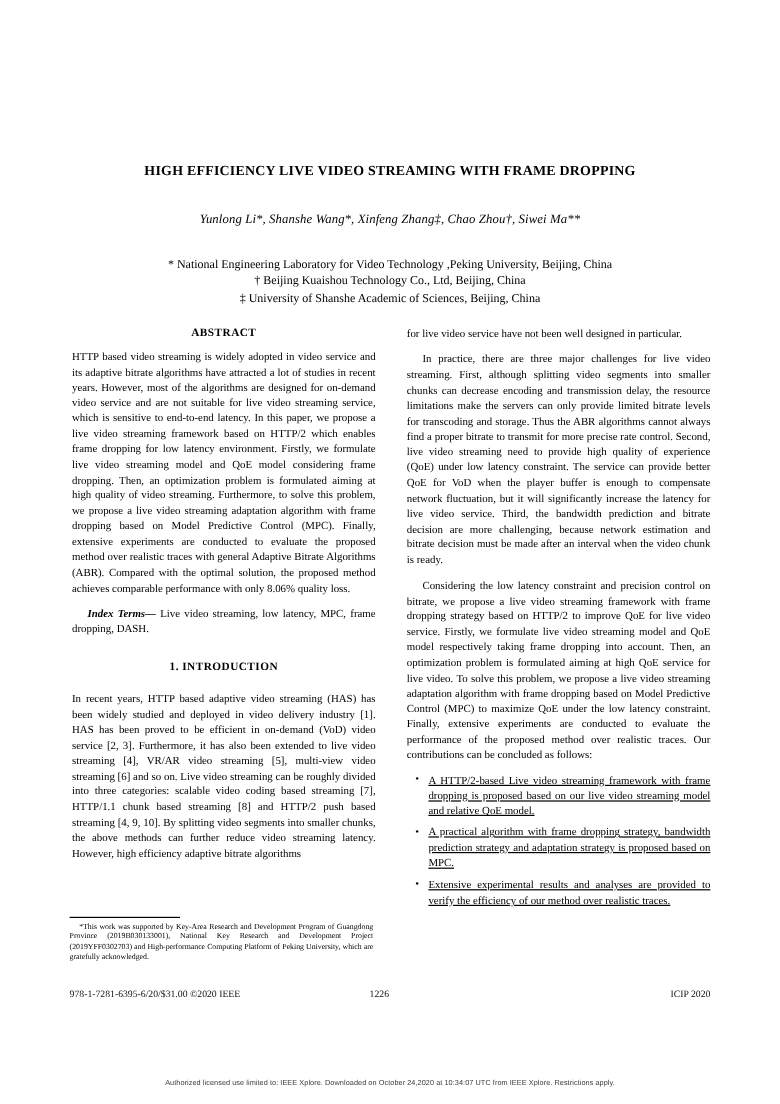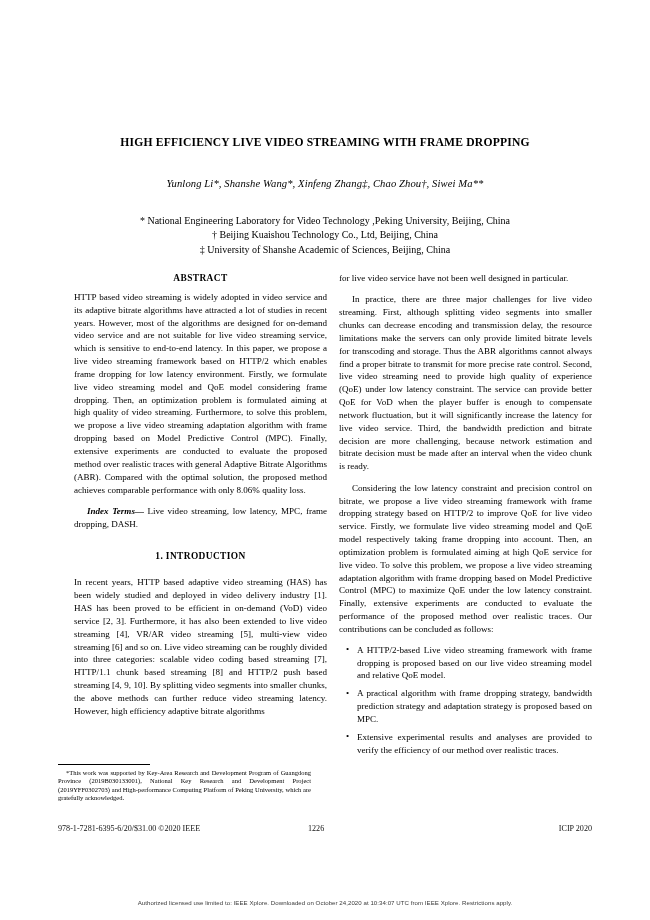--- a/index.html
+++ b/index.html
@@ -66,21 +66,21 @@
   .col {
     position: absolute;
     top: 0;
     width: 253px;
     font-size: 9.05px;
     line-height: 12.85px;
     text-align: justify;
     text-justify: inter-word;
     hyphens: none;
   }
-  .col.left  { left: 16px; }
+  .col.left  { left: 2px; }
   .col.right { left: 281px; }
 
   .sec-head {
     text-align: center;
     font-weight: bold;
     font-size: 9.4px;
     letter-spacing: 0.4px;
     margin: 0 0 6px 0;
   }
   .sec-head.numbered {
@@ -103,20 +103,21 @@
   ul.contrib {
     margin: 8px 0 0 0;
     padding-left: 18px;
     list-style: none;
   }
   ul.contrib li {
     position: relative;
     margin-top: 5px;
     text-align: justify;
     line-height: 12.85px;
+    text-decoration: underline;
   }
   ul.contrib li:first-child { margin-top: 0; }
   ul.contrib li::before {
     content: "\2022";
     position: absolute;
     left: -11px;
     top: -0.5px;
     font-size: 9px;
   }
 

